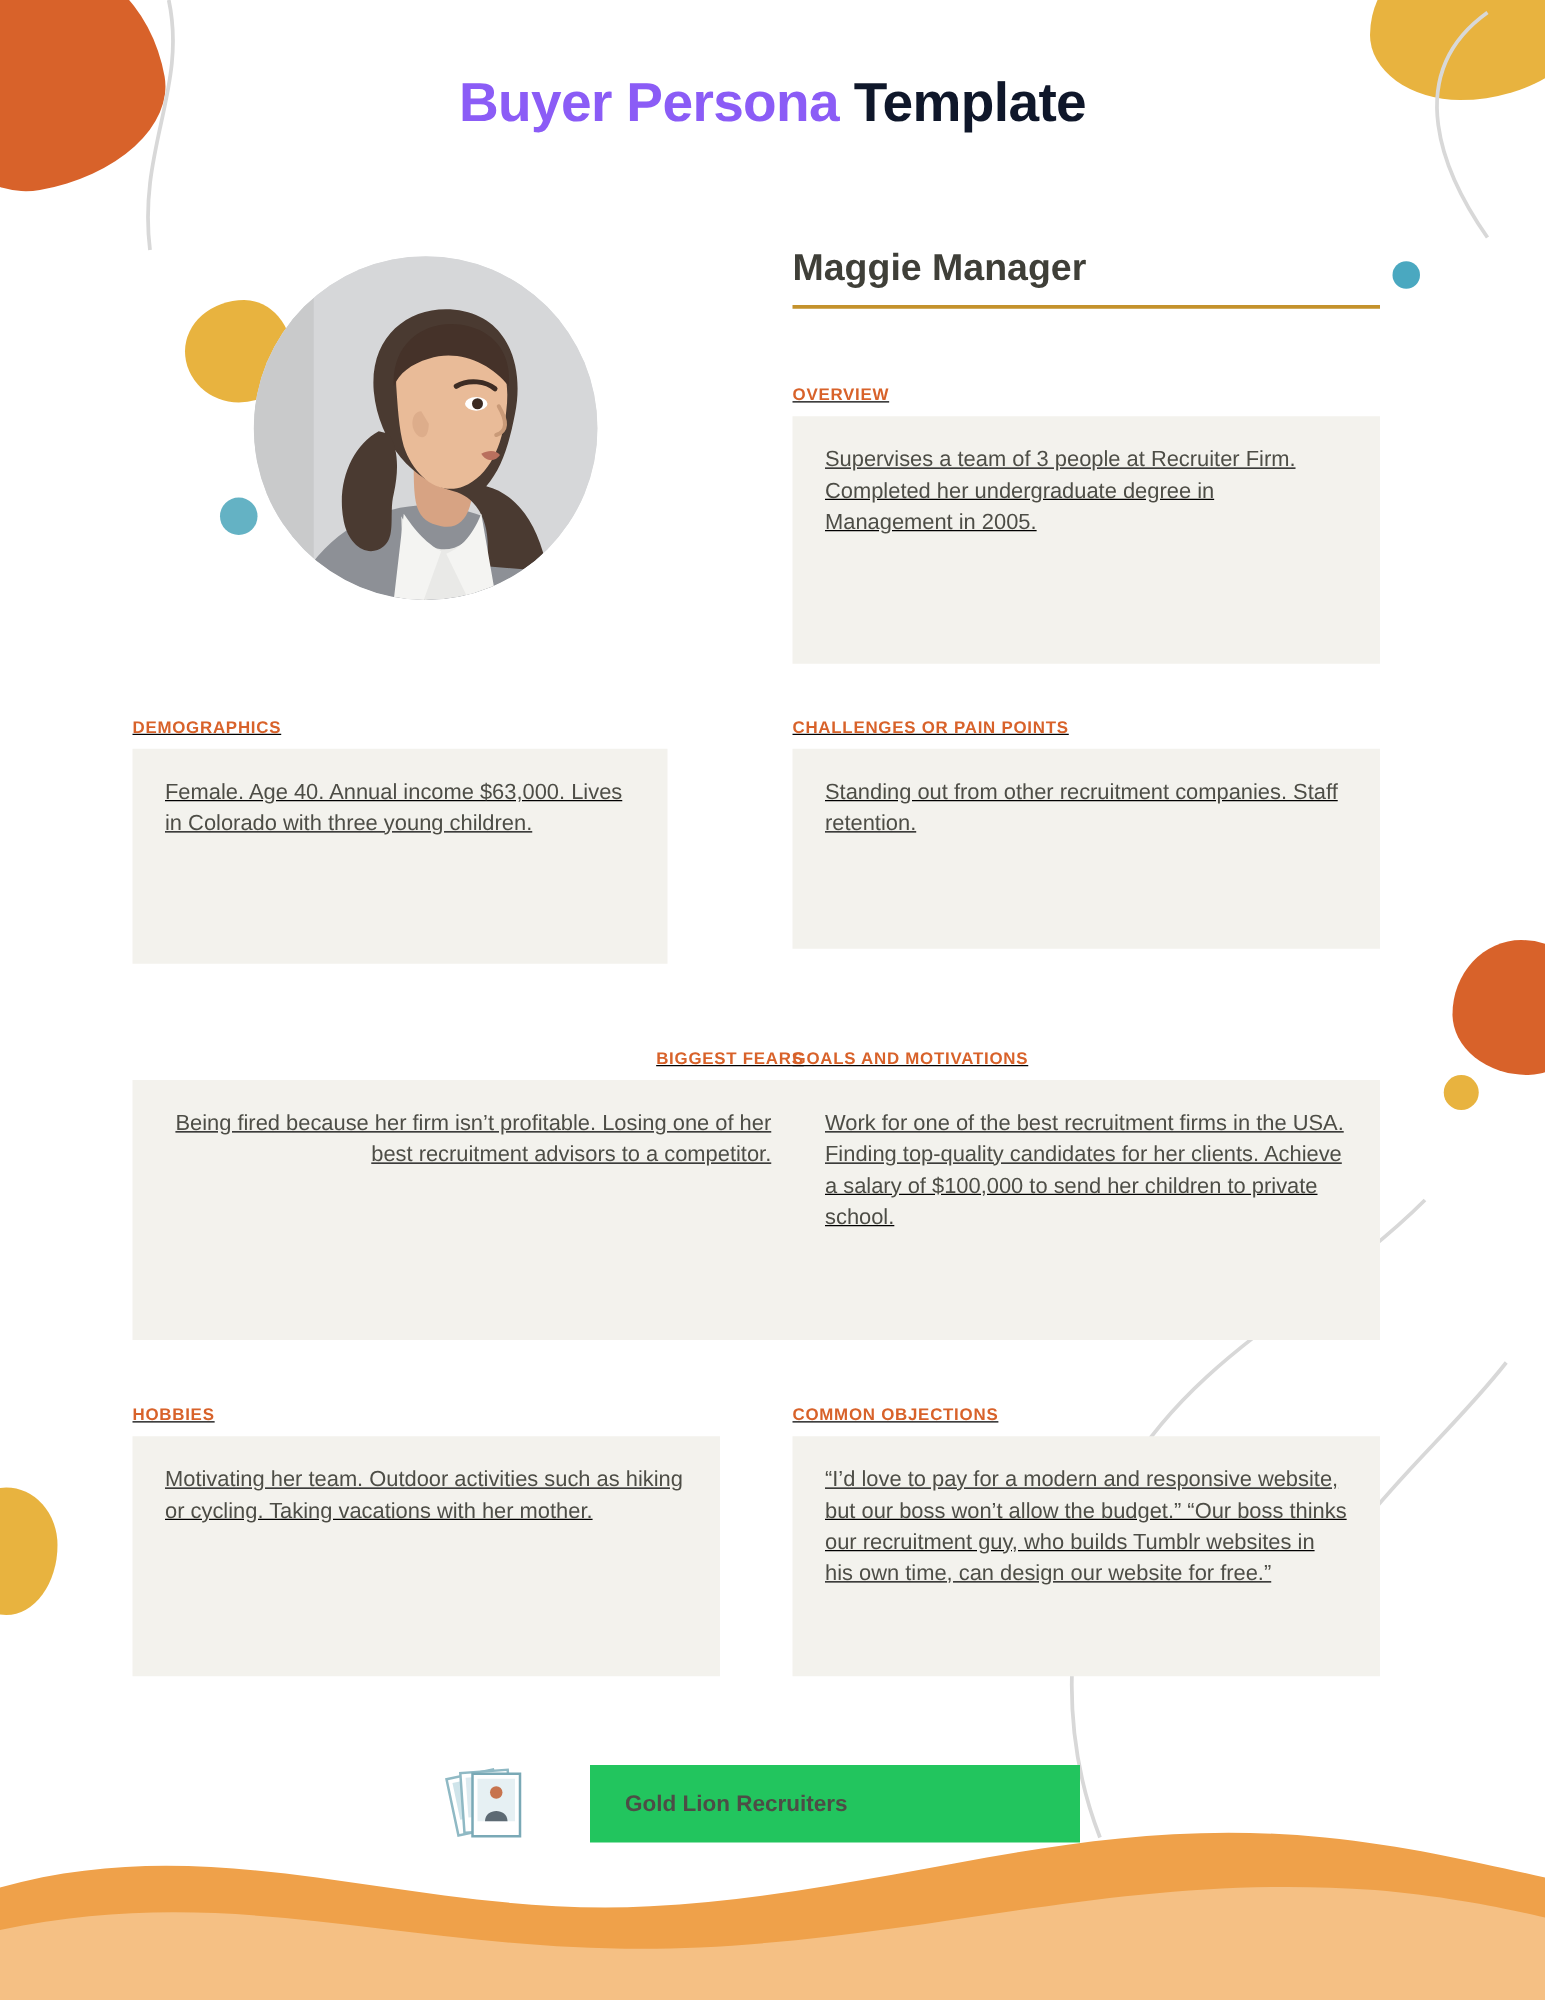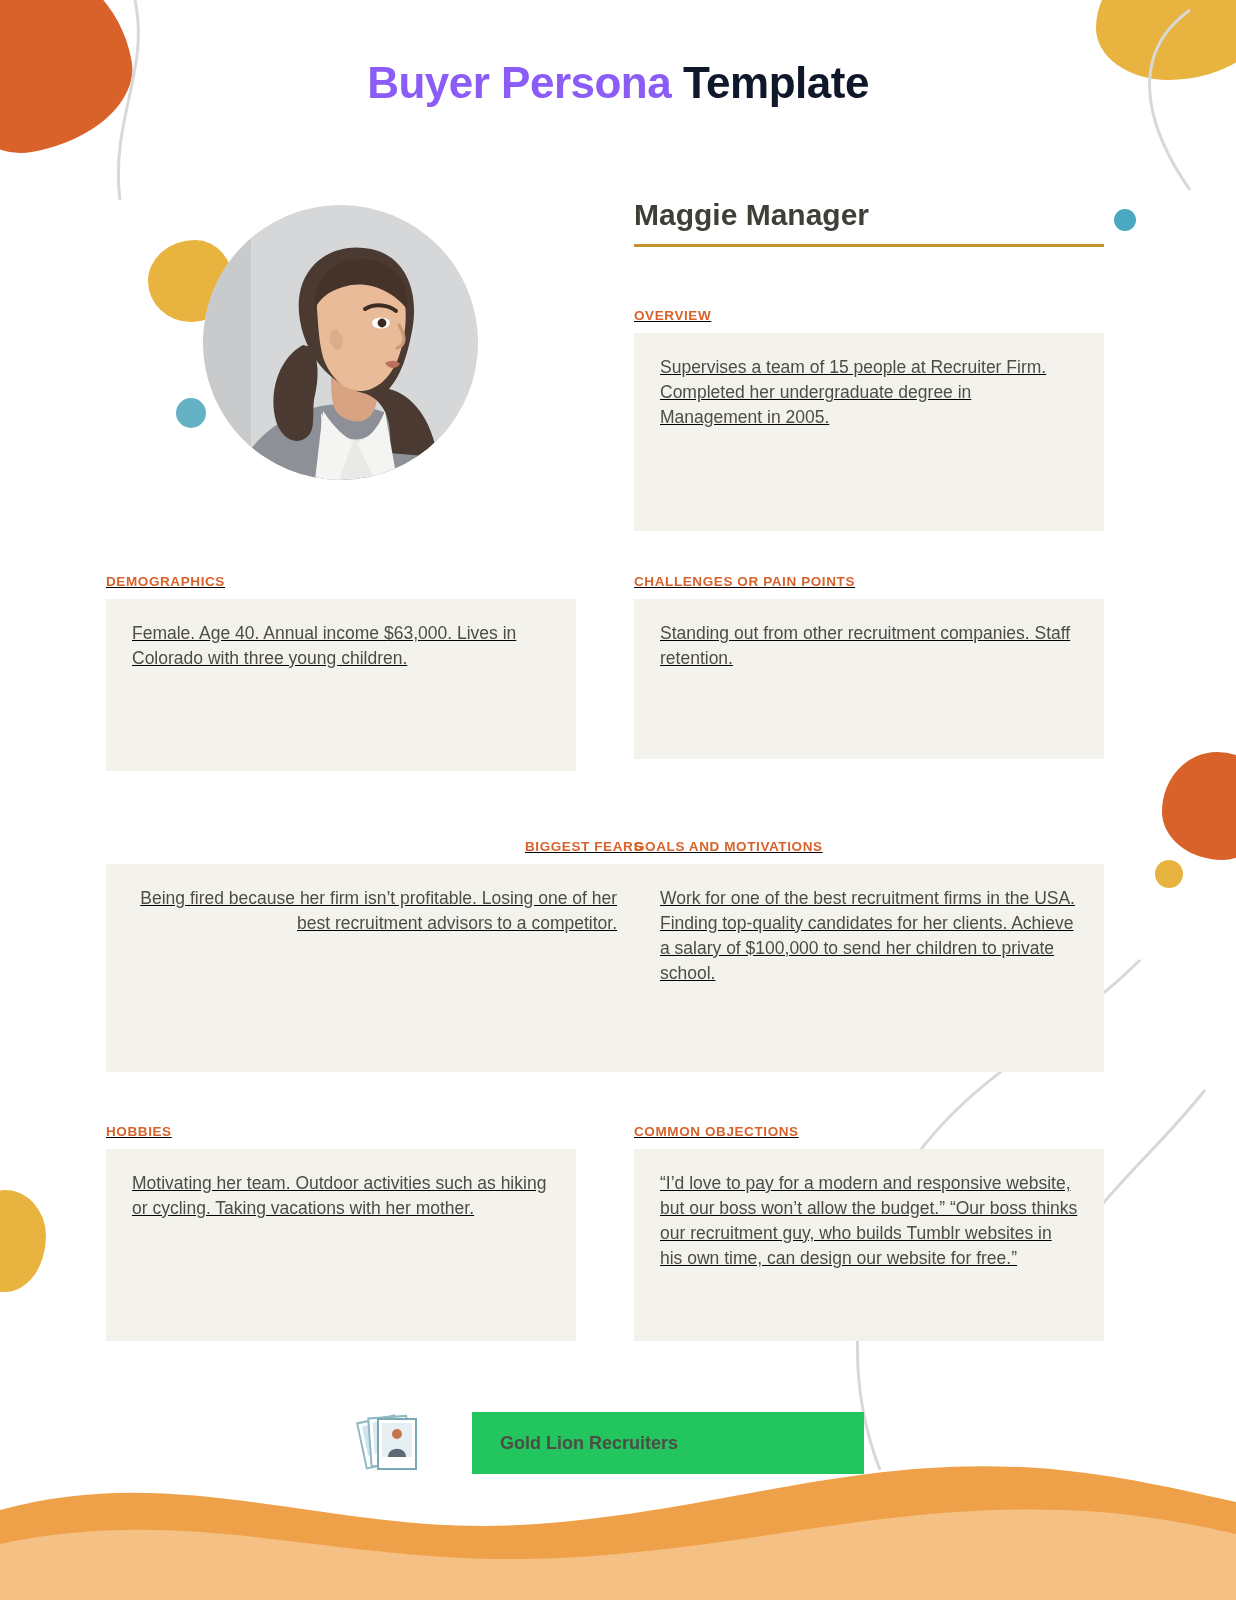--- a/index.html
+++ b/index.html
@@ -92,21 +92,21 @@
     background: #f3f2ed;
     padding: 22px 26px 20px 26px;
     color: #4d4d46;
     font-size: 17.5px;
     line-height: 1.42;
   }
 
   .f-overview   { left: 634px; top: 308px; width: 470px; }
   .f-overview .field-box { height: 198px; }
 
-  .f-demo       { left: 106px; top: 574px; width: 470px; }
+  .f-demo       { left: 106px; top: 574px; width: 428px; }
   .f-demo .field-box { height: 172px; }
 
   .f-challenges { left: 634px; top: 574px; width: 470px; }
   .f-challenges .field-box { height: 160px; }
 
   .f-fears      { left: 106px; top: 839px; width: 537px; text-align: right; }
   .f-fears .field-box { height: 208px; }
 
   .f-goals      { left: 634px; top: 839px; width: 470px; }
   .f-goals .field-box { height: 208px; }
@@ -195,21 +195,21 @@
       <path d="M120 206 C 132 224, 142 232, 150 236 L 136 275 L 112 275 Z" fill="#f4f4f2"></path>
       <path d="M182 206 C 174 226, 164 234, 154 238 L 172 275 L 194 275 Z" fill="#f4f4f2"></path>
     </g>
   </svg>
 </div>
 
 <div class="persona-name">Maggie Manager</div>
 
 <div class="field f-overview">
   <div class="field-label">OVERVIEW</div>
-  <div class="field-box">Supervises a team of 15 people at Recruiter Firm. Completed her undergraduate degree in Management in 2005.</div>
+  <div class="field-box">Supervises a team of 3 people at Recruiter Firm. Completed her undergraduate degree in Management in 2005.</div>
 </div>
 
 <div class="field f-demo">
   <div class="field-label">DEMOGRAPHICS</div>
   <div class="field-box">Female. Age 40. Annual income $63,000. Lives in Colorado with three young children.</div>
 </div>
 
 <div class="field f-challenges">
   <div class="field-label">CHALLENGES OR PAIN POINTS</div>
   <div class="field-box">Standing out from other recruitment companies. Staff retention.</div>

